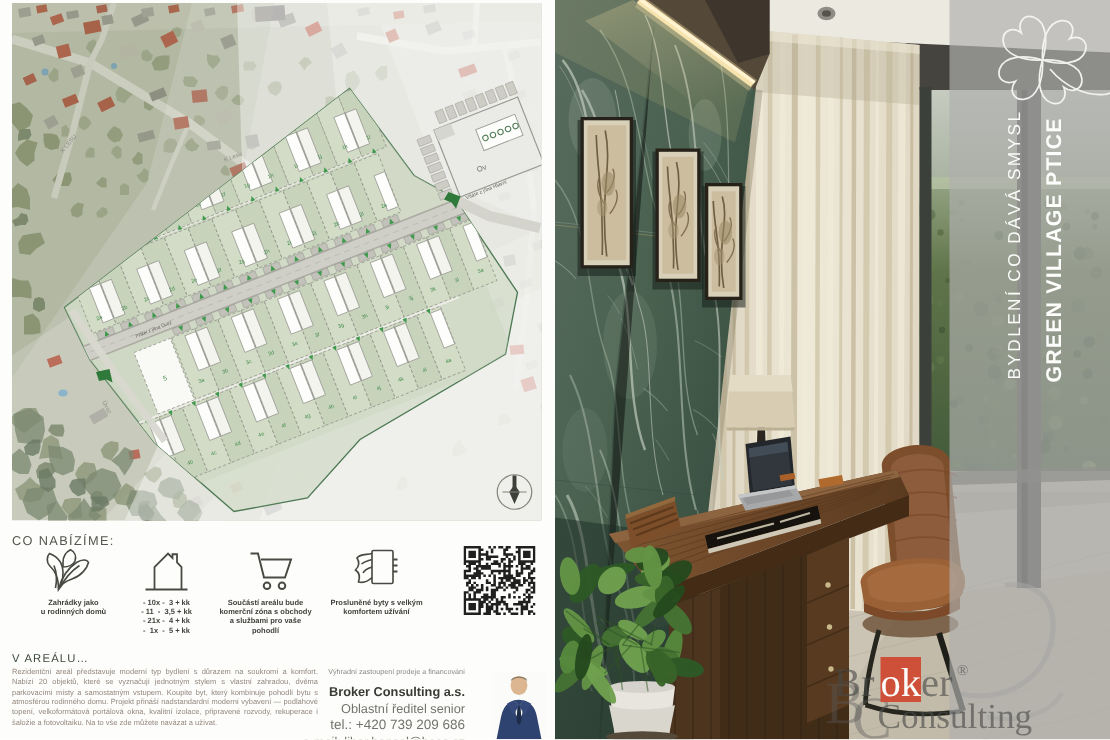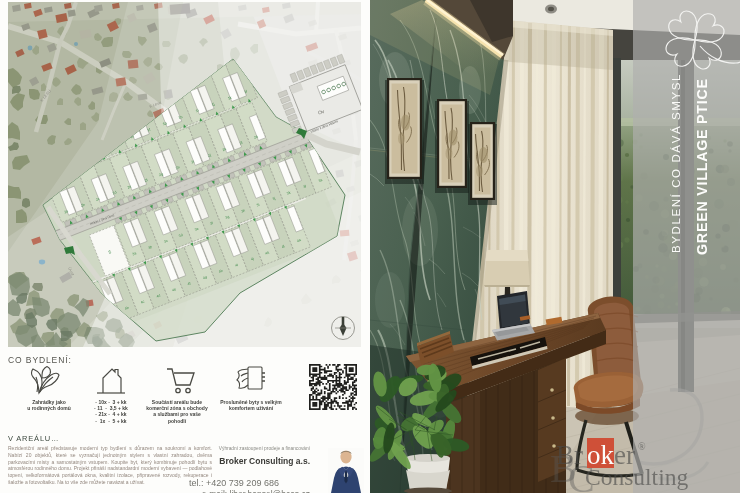--- a/index.html
+++ b/index.html
@@ -479,21 +479,21 @@
 <text x="60" y="266" font-size="4" fill="#8e8e86" transform="rotate(62 60 266)" font-family="Liberation Sans,sans-serif">Úvoz</text>
 <g>
             <circle cx="335" cy="326" r="11.5" fill="none" stroke="#84847c" stroke-width="0.8"></circle>
             <line x1="335" y1="315" x2="335" y2="327" stroke="#3c4038" stroke-width="2.6"></line>
             <path d="M335,321 l3.5,5 l-3.5,8 l-3.5,-8 Z" fill="#3c4038"></path>
             <line x1="327" y1="326" x2="343" y2="326" stroke="#84847c" stroke-width="0.7"></line>
           </g>
         </svg>
 </div>
 
-<div class="abs" style="left:8px;top:355px;font-size:8.5px;letter-spacing:.9px;color:#55554f">CO BYDLENÍ:</div>
+<div class="abs" style="left:8px;top:355px;font-size:8.5px;letter-spacing:.9px;color:#55554f">CO NABÍZÍME:</div>
 
 <div class="abs" style="left:29px;top:365px;width:32px;height:32px"><svg width="32" height="32" viewBox="0 0 32 32" fill="none" stroke="#4a4a44" stroke-width="1.1">
 <path d="M10,28 C10,20 8,16 4,12 C2,10 2,6 4,4 C9,6 13,10 13,17 C13,22 12,25 10,28 Z"></path>
 <path d="M10,28 C12,20 16,14 22,10 C26,7.5 29,8 30,10 C29,14 25,19 19,21 C15,22.3 12,24 10,28 Z"></path>
 <path d="M13,10 C13,6 15,3 18,1.5 C21,3 22,6 21,9 C19.5,12 16,13 13,13 Z"></path>
 <path d="M8,27 C9,22 9,17 7,12 M11,27 C14,21 18,16 24,12"></path>
 </svg></div>
 
 <div class="abs" style="left:95px;top:365px;width:32px;height:32px"><svg width="32" height="32" viewBox="0 0 32 32" fill="none" stroke="#4a4a44" stroke-width="1.2">
 <path d="M8,28 L8,13 L17,4 L20,7 L20,4.5 L23,4.5 L23,10 L26,13 L26,28"></path>
@@ -529,22 +529,23 @@
 
 <div class="abs" style="left:8px;top:445px;width:204px;font-size:5px;line-height:6.8px;color:#93877e;text-align:justify">
 Rezidentční areál představuje moderní typ bydlení s důrazem na soukromí a komfort. Nabízí 20 objektů, které se vyznačují jednotným stylem s vlastní zahradou, dvěma parkovacími místy a samostatným vstupem. Koupite byt, který kombinuje pohodlí bytu s atmosférou rodinného domu.
 Projekt přináší nadstandardní moderní vybavení — podlahové topení, velkoformátová portálová okna, kvalitní izolace, připravené rozvody, rekuperace i šaložie a fotovoltaiku. Na to vše zde můžete navázat a užívat.</div>
 
 
 <div class="abs" style="left:158px;top:446px;width:152px;font-size:4.8px;color:#8a8a84;text-align:right">Výhradní zastoupení prodeje a financování</div>
 
 <div class="abs" style="left:158px;top:455.5px;width:152px;font-size:8.5px;font-weight:bold;color:#3a3a36;text-align:right">Broker Consulting a.s.</div>
 
-
-<div class="abs" style="left:158px;top:477.5px;width:152px;font-size:9px;color:#73736d;text-align:center">tel.: +420 739 209 686</div>
+<div class="abs" style="left:158px;top:466.5px;width:152px;font-size:8.5px;color:#73736d;text-align:right">Oblastní ředitel senior</div>
+
+<div class="abs" style="left:158px;top:477.5px;width:152px;font-size:9px;color:#73736d;text-align:right">tel.: +420 739 209 686</div>
 
 <div class="abs" style="left:158px;top:488.5px;width:152px;font-size:8.5px;color:#73736d;text-align:right">e-mail: libor.hansel@bcas.cz</div>
 
 <div class="abs" style="left:328px;top:448px;width:36px;height:45px"><svg width="36" height="45" viewBox="0 0 36 45">
 <rect width="36" height="45" fill="#fbfbf9"></rect>
 <ellipse cx="18" cy="9" rx="5.6" ry="6.4" fill="#dcb591"></ellipse>
 <path d="M12.4,6 Q18,1.6 23.6,6 Q23,3.2 18,3 Q13,3.2 12.4,6 Z" fill="#8a7a64"></path>
 <path d="M3,45 L6,30 Q8,19 18,18.5 Q28,19 30,30 L33,45 Z" fill="#2e4370"></path>
 <path d="M14.5,18.5 L18,22.5 L21.5,18.5 L20,29 L16,29 Z" fill="#f5f5f2"></path>
 <path d="M17,22 h2 L19.6,33 L18,35.5 L16.4,33 Z" fill="#1d2c49"></path>

